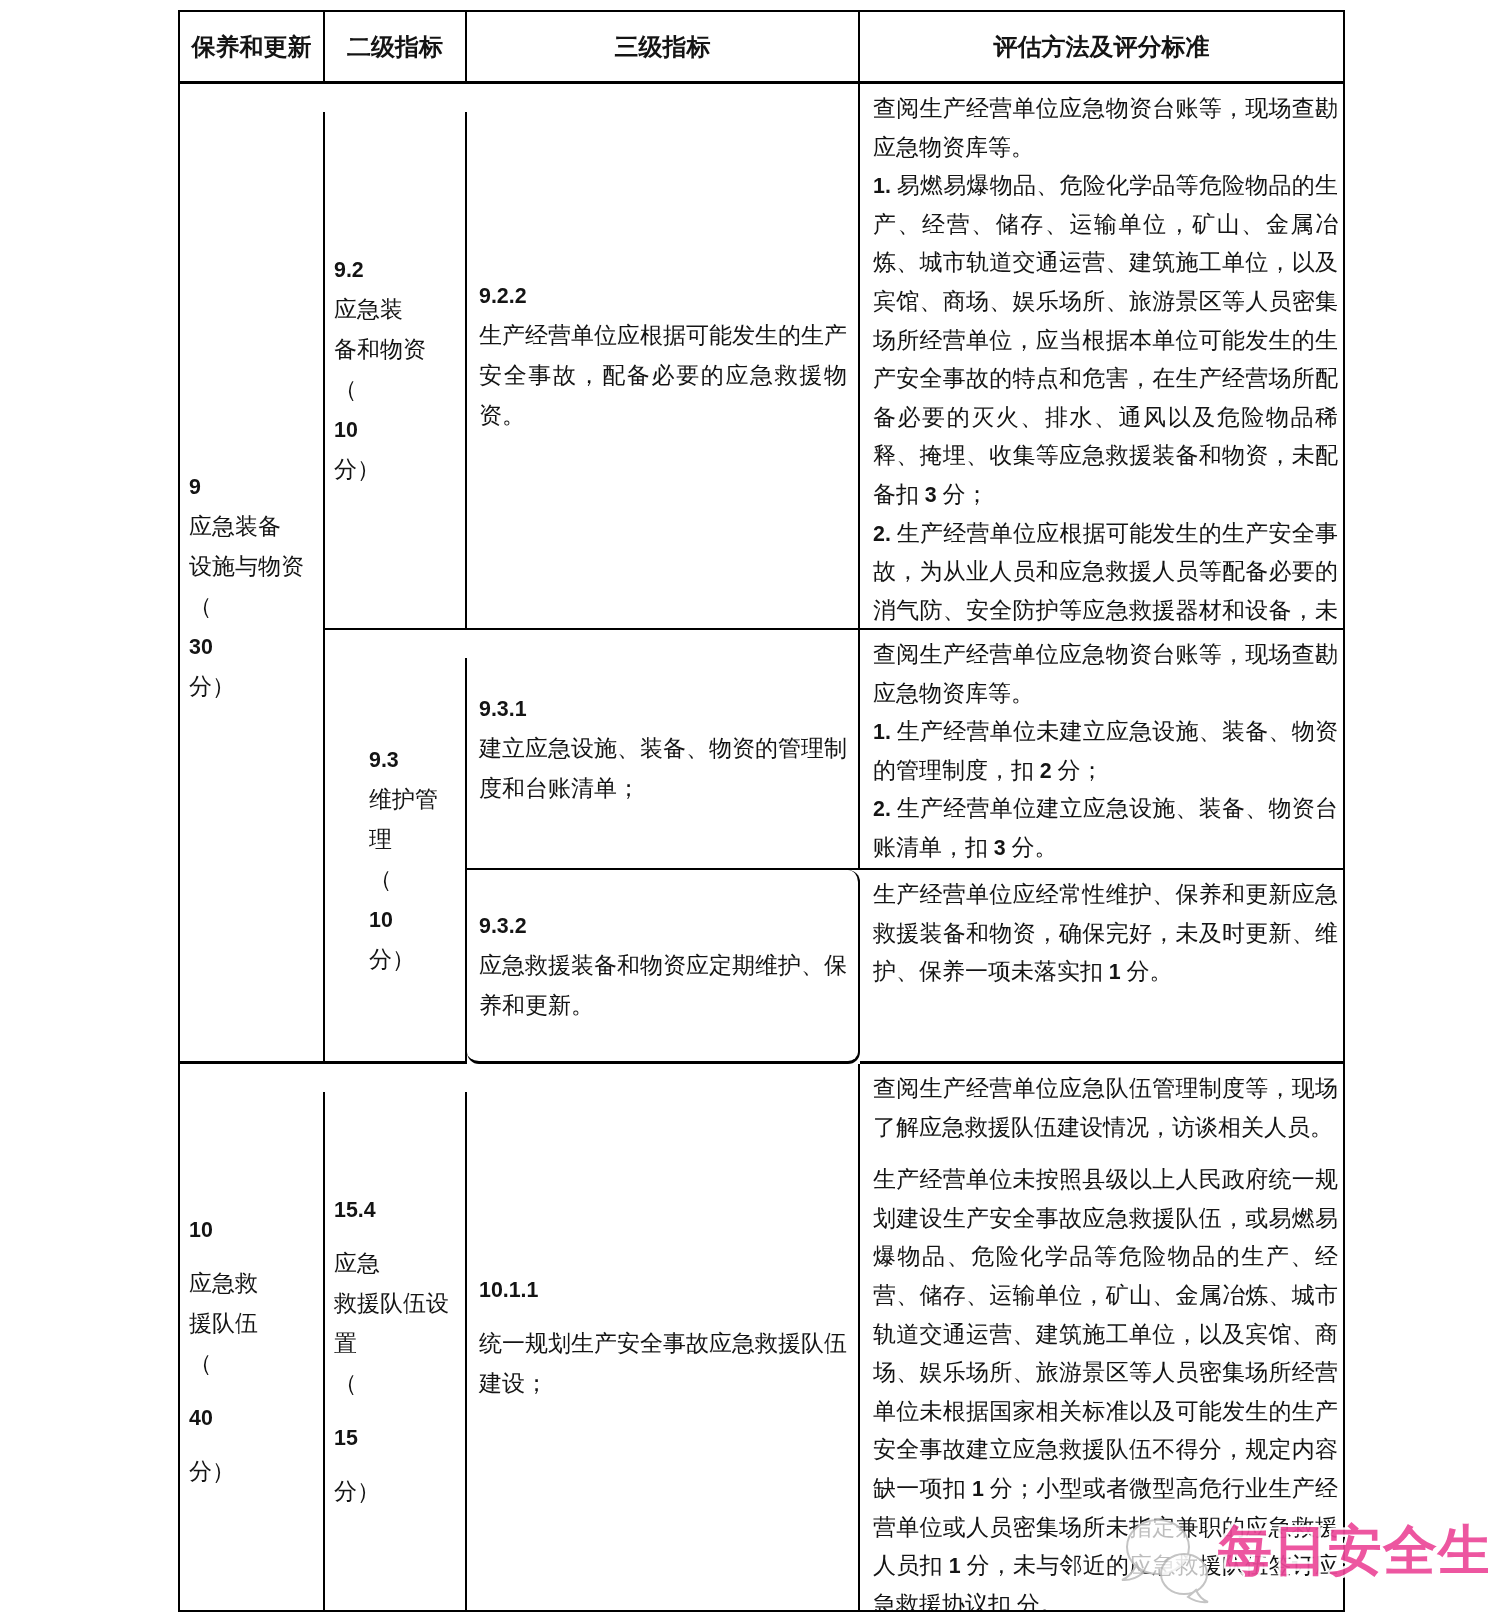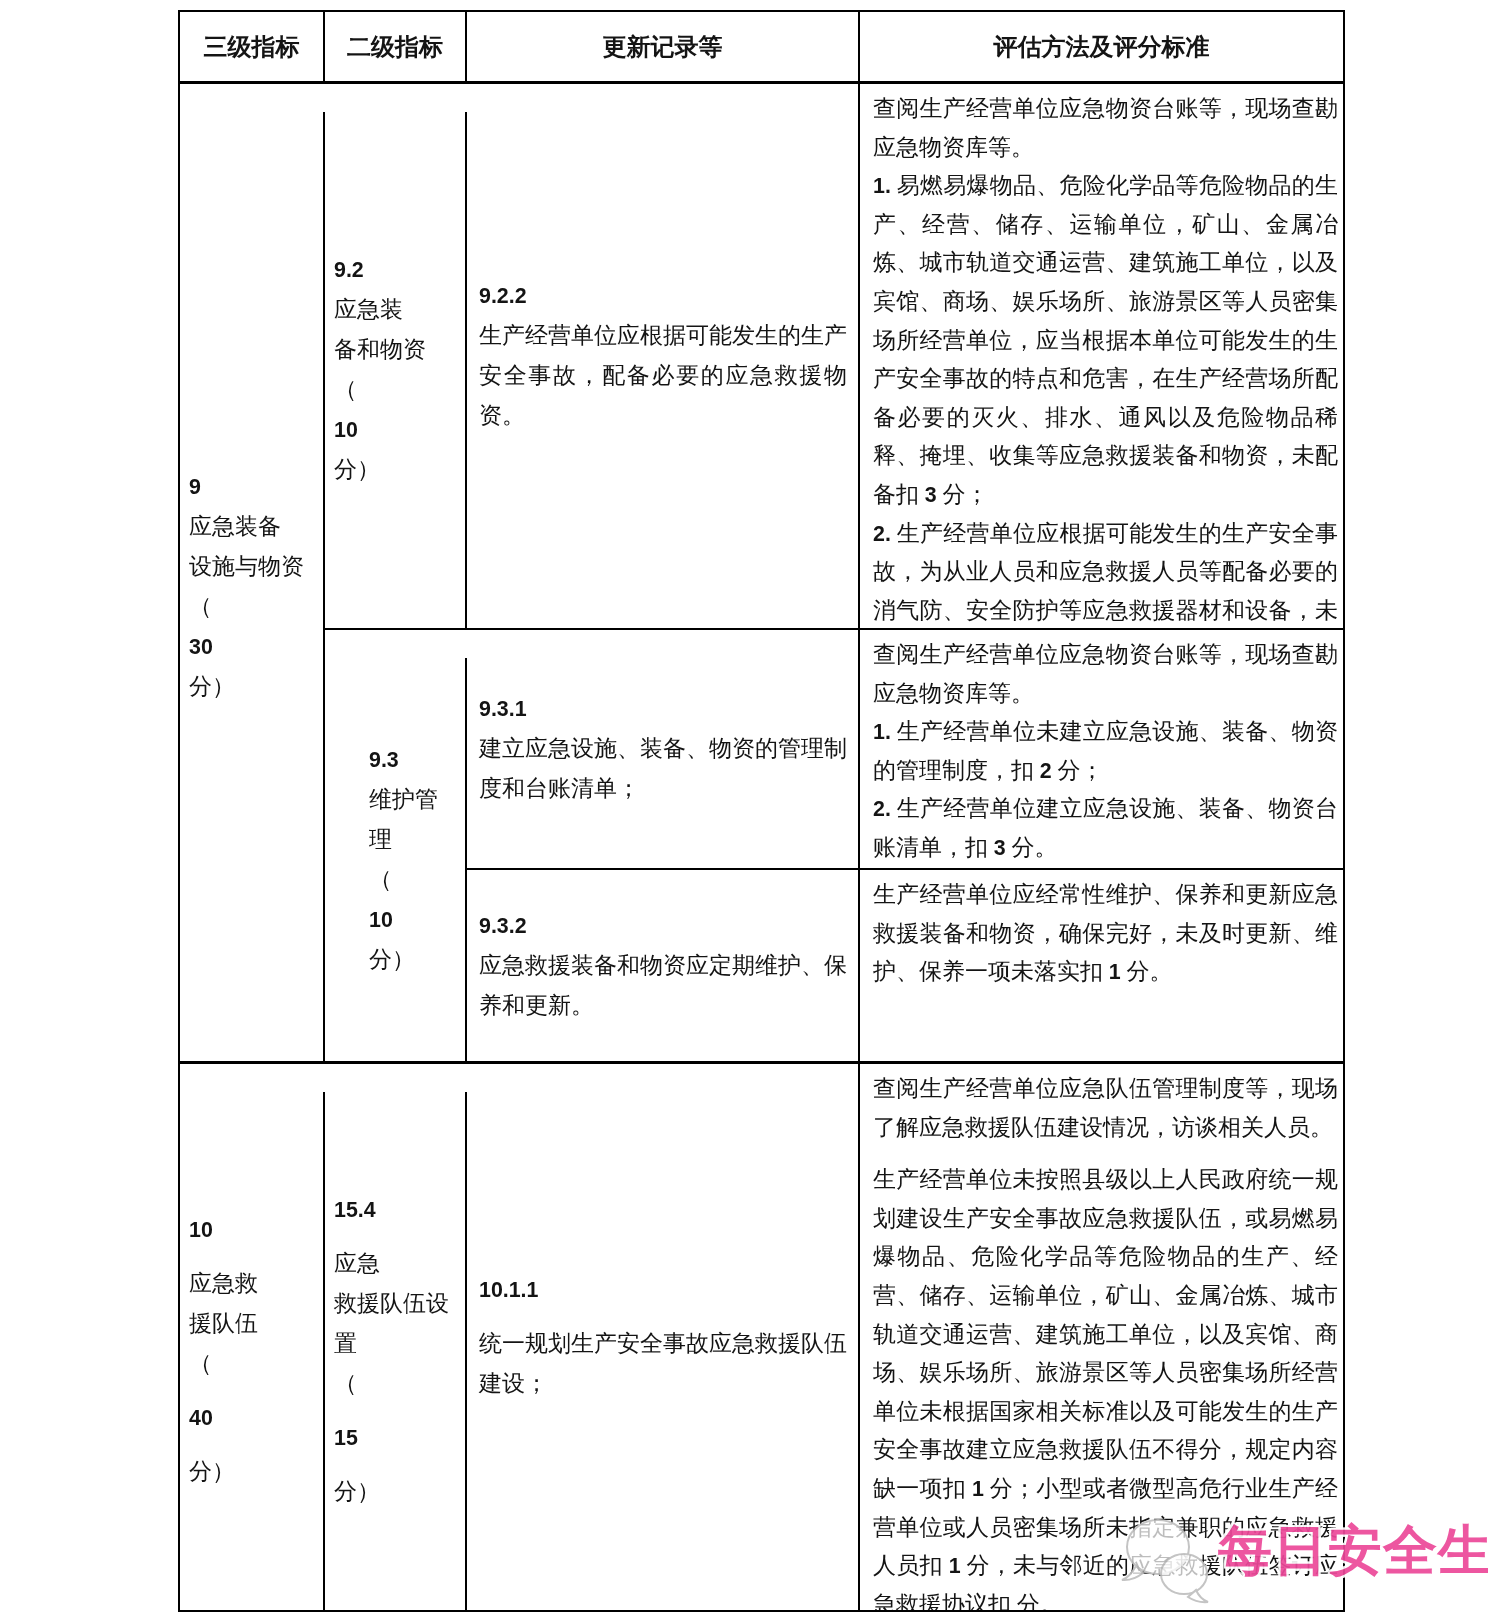--- a/index.html
+++ b/index.html
@@ -74,23 +74,23 @@
        0   -2px 0 #ffffff, 0    2px 0 #ffffff,
       -2px  0   0 #ffffff, 2px  0   0 #ffffff;
   }
   .wm-icon{margin-right:4px;margin-top:18px;}
 </style>
 </head>
 <body>
 
 <div class="table">
 
+  <div class="cell head thick-b">保养和更新</div>
+  <div class="cell head thick-b">二级指标</div>
   <div class="cell head thick-b">三级指标</div>
-  <div class="cell head thick-b">二级指标</div>
-  <div class="cell head thick-b">更新记录等</div>
   <div class="cell head thick-b no-r">评估方法及评分标准</div>
 
   <div class="cell narrow thick-b" style="grid-row:2/5;grid-column:1;"><span class="num">9</span> 应急装备
 设施与物资
 （<span class="num">30</span> 分）</div>
 
   <div class="cell narrow" style="grid-row:2;grid-column:2;"><span class="num">9.2</span> 应急装
 备和物资
 （<span class="num">10</span> 分）</div>
   <div class="cell l3" style="grid-row:2;grid-column:3;"><span class="num">9.2.2</span> 生产经营单位应根据可能发生的生产安全事故，配备必要的应急救援物资。</div>
@@ -104,21 +104,21 @@
 理
 （<span class="num">10</span> 分）</div>
 
   <div class="cell l3" style="grid-row:3;grid-column:3;"><span class="num">9.3.1</span> 建立应急设施、装备、物资的管理制度和台账清单；</div>
   <div class="cell eval no-r" style="grid-row:3;grid-column:4;">
     <p>查阅生产经营单位应急物资台账等，现场查勘应急物资库等。</p>
     <p><span class="num">1.</span> 生产经营单位未建立应急设施、装备、物资的管理制度，扣 <span class="num">2</span> 分；</p>
     <p><span class="num">2.</span> 生产经营单位建立应急设施、装备、物资台账清单，扣 <span class="num">3</span> 分。</p>
   </div>
 
-  <div class="cell l3 thick-b" style="grid-row:4;grid-column:3;"><span class="num">9.3.2</span> 应急救援装备和物资应定期维护、保养和更新。</div>
+  <div class="cell l3 thick-b" style="grid-row:4;grid-column:3;border-radius:12px;"><span class="num">9.3.2</span> 应急救援装备和物资应定期维护、保养和更新。</div>
   <div class="cell eval no-r thick-b" style="grid-row:4;grid-column:4;">
     <p>生产经营单位应经常性维护、保养和更新应急救援装备和物资，确保完好，未及时更新、维护、保养一项未落实扣 <span class="num">1</span> 分。</p>
   </div>
 
   <div class="cell narrow no-b" style="grid-row:5;grid-column:1;"><span class="num">10</span> 应急救
 援队伍
 （<span class="num">40</span> 分）</div>
   <div class="cell narrow no-b" style="grid-row:5;grid-column:2;"><span class="num">15.4</span> 应急
 救援队伍设
 置

